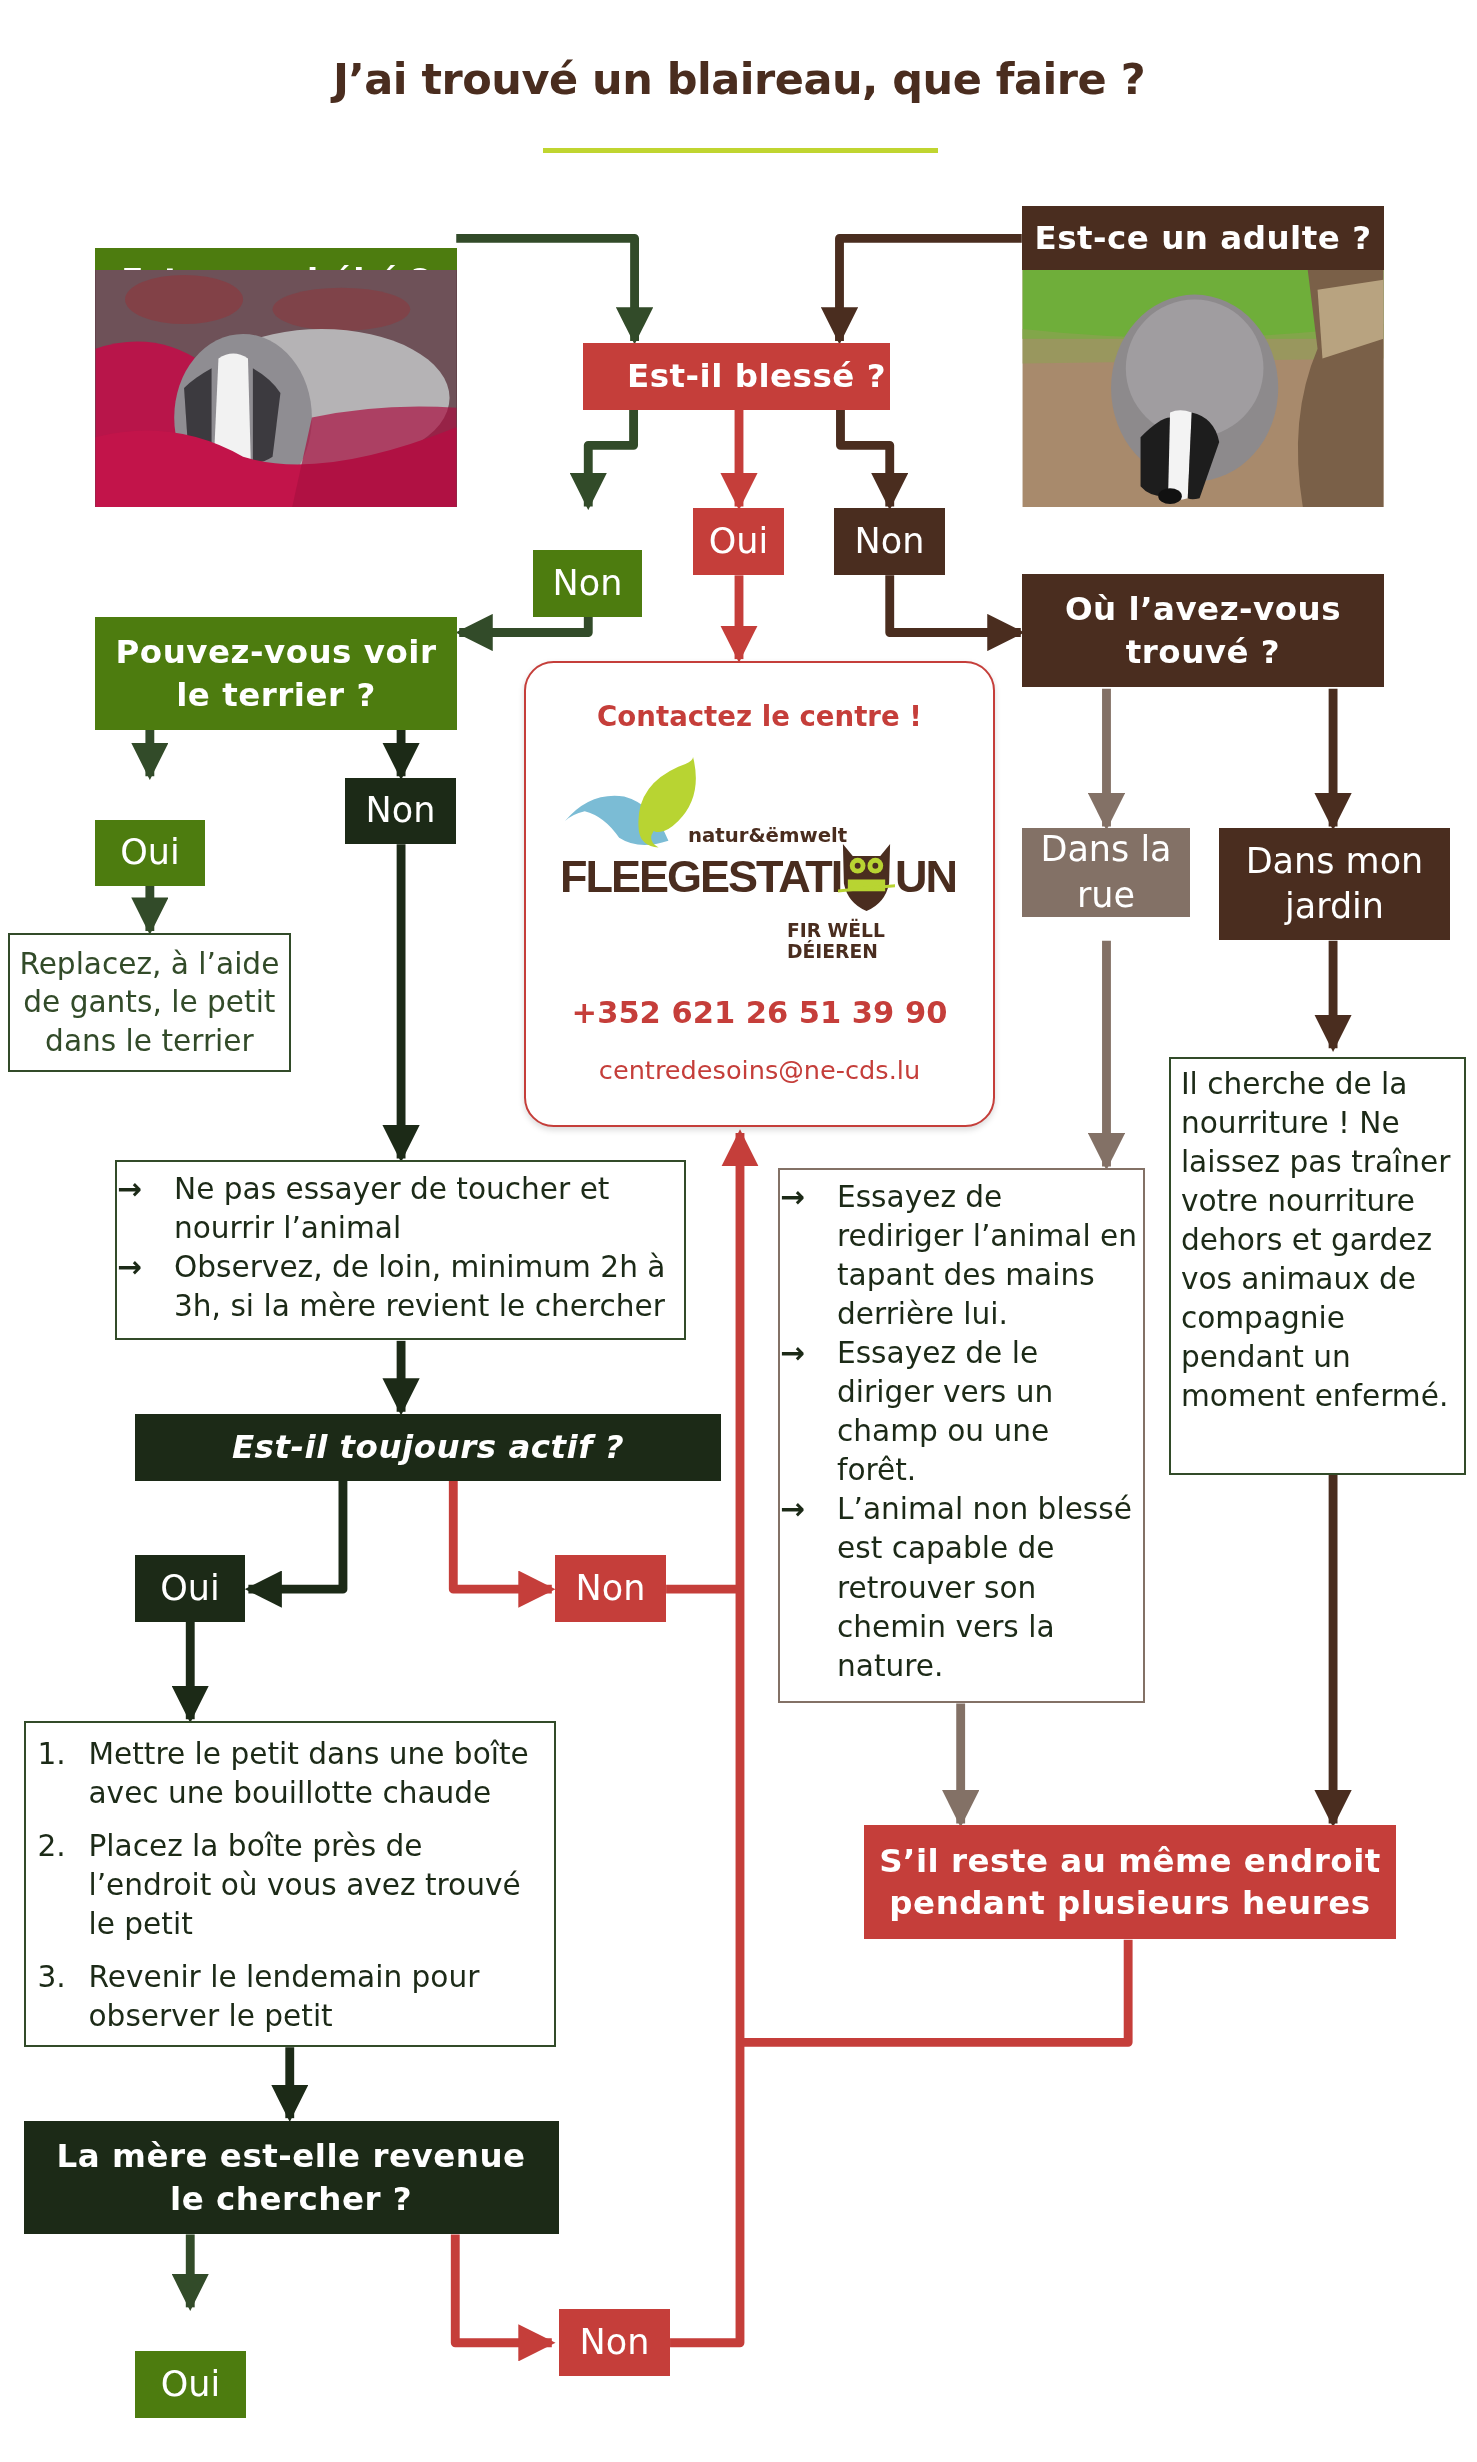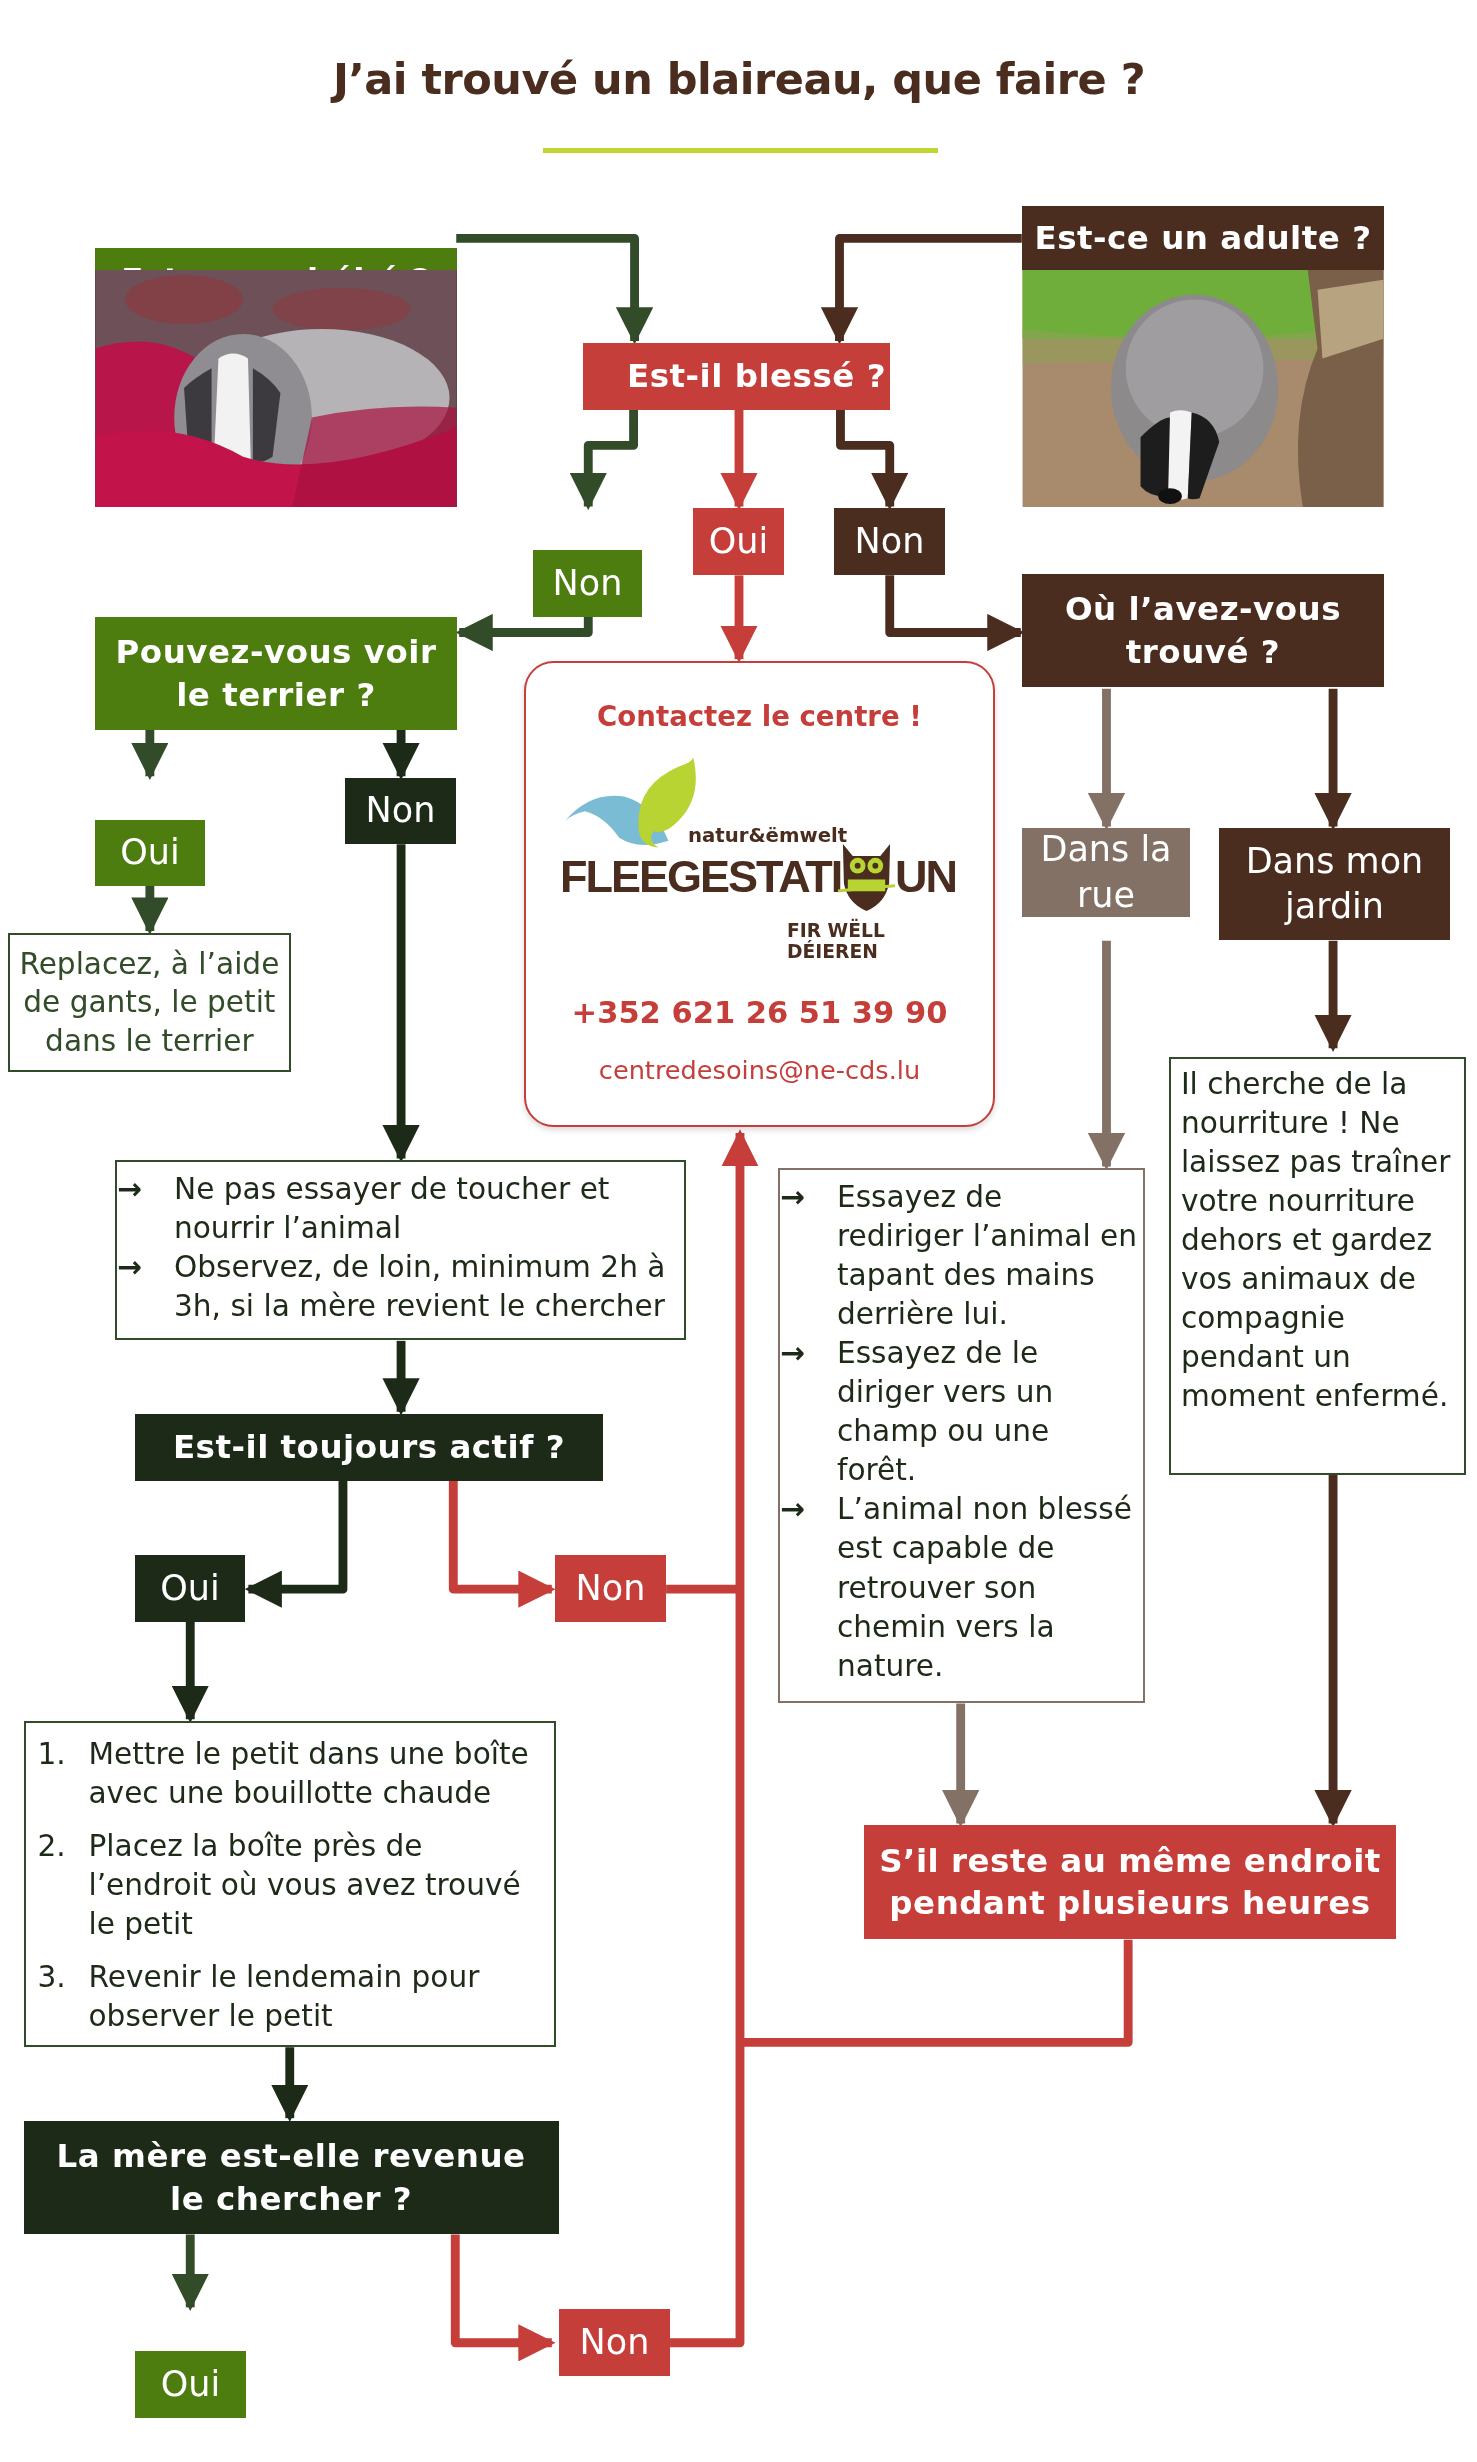--- a/index.html
+++ b/index.html
@@ -186,21 +186,21 @@
   <div class="ct" style="top:392px;font-size:25.6px;">centredesoins@ne-cds.lu</div>
 </div>
 
 <div class="abs note" style="left:115px;top:1160px;width:571px;height:180px;padding:7.9px 7.9px 7.9px 0;">
   <ul class="bullets">
     <li><span class="arrow">→</span><span>Ne pas essayer de toucher et nourrir l’animal</span></li>
     <li><span class="arrow">→</span><span>Observez, de loin, minimum 2h à 3h, si la mère revient le chercher</span></li>
   </ul>
 </div>
 
-<div class="abs box q dgreen" style="left:135px;top:1414px;width:468px;height:67px;">Est-il toujours actif ?</div>
+<div class="abs box q dgreen" style="left:135px;top:1414px;width:586px;height:67px;font-style:italic;">Est-il toujours actif ?</div>
 <div class="abs box ans dgreen" style="left:135px;top:1555px;width:110px;height:67px;">Oui</div>
 <div class="abs box ans red" style="left:555px;top:1555px;width:111px;height:67px;">Non</div>
 
 <div class="abs note" style="left:23.6px;top:1721px;width:532px;height:326px;padding:11.8px 7.9px 7.9px 7.9px;">
   <ol class="num">
     <li><span class="n">1.</span><span>Mettre le petit dans une boîte avec une bouillotte chaude</span></li>
     <li><span class="n">2.</span><span>Placez la boîte près de l’endroit où vous avez trouvé le petit</span></li>
     <li><span class="n">3.</span><span>Revenir le lendemain pour observer le petit</span></li>
   </ol>
 </div>

